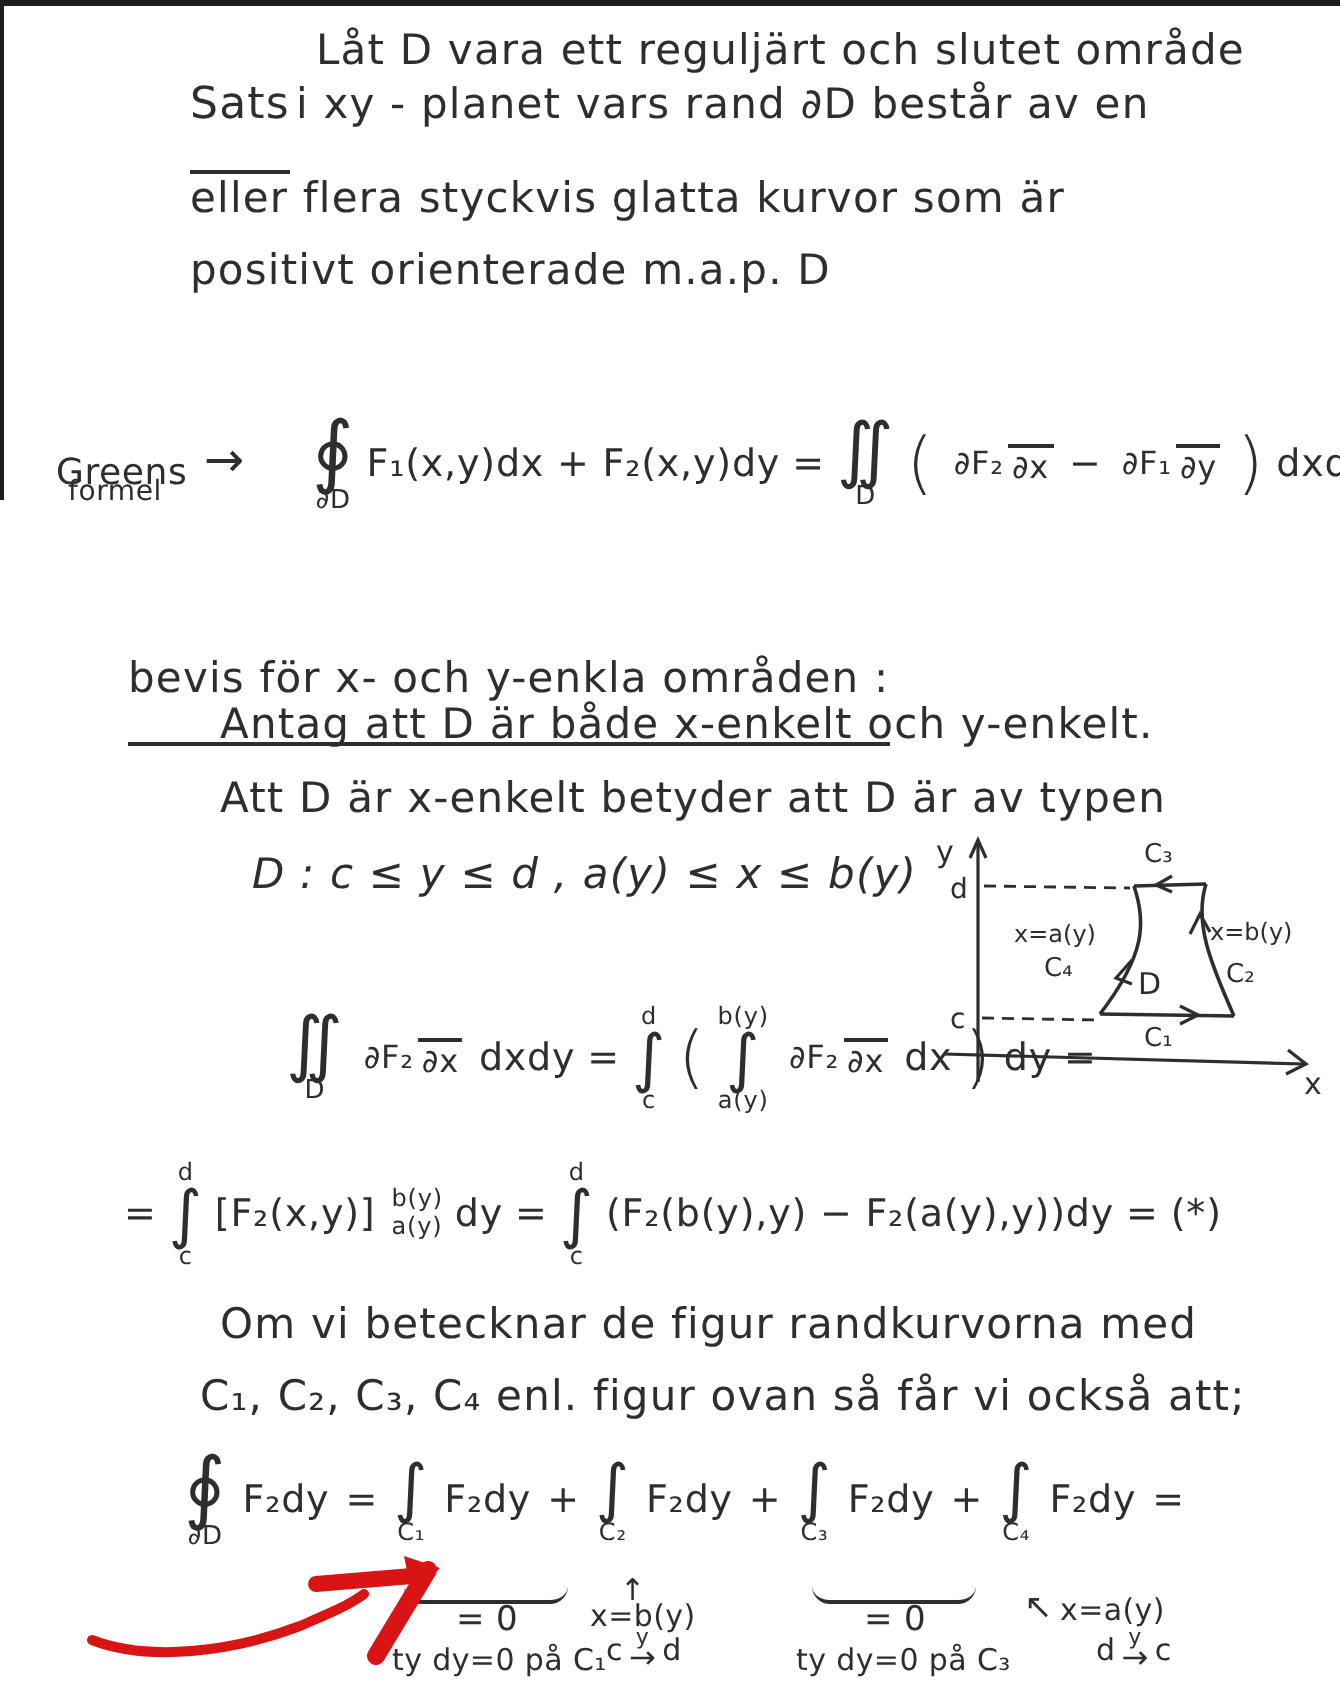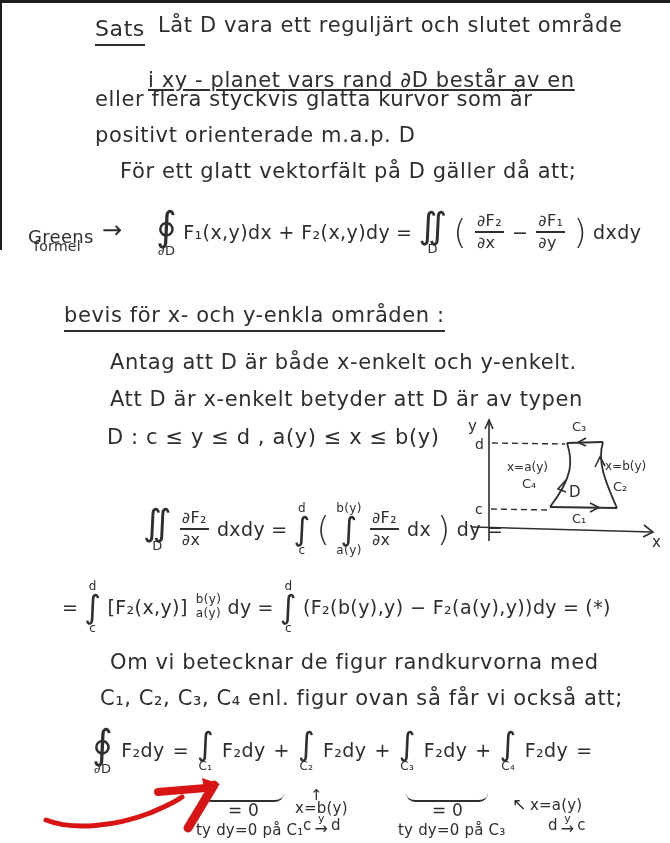--- a/index.html
+++ b/index.html
@@ -5,31 +5,31 @@
   html,body { margin:0; padding:0; background:#ffffff; }
   .page {
     position:relative; width:670px; height:843px; background:#ffffff;
     font-family:"DejaVu Sans", sans-serif; color:#2e2e2e; overflow:hidden;
   }
   .topline { position:absolute; top:0; left:0; width:670px; height:3px; background:#1d1d1d; }
   .leftline { position:absolute; top:0; left:0; width:2px; height:250px; background:#1d1d1d; }
   .hand { position:absolute; white-space:nowrap; font-size:21px; letter-spacing:0.6px; }
   .small { font-size:16px; letter-spacing:0.3px; }
   .tiny { font-size:15px; letter-spacing:0.2px; }
-  .u { border-bottom:2px solid #2e2e2e; padding-bottom:3px; }
+  .u { border-bottom:2px solid #2e2e2e; padding-bottom:20px;margin-top:24px; }
   .formula { position:absolute; display:flex; align-items:center; white-space:nowrap;
              font-size:19px; letter-spacing:0.4px; gap:6px; }
   .bigop { display:inline-flex; flex-direction:column; align-items:center; line-height:0.9; }
   .bigop .sym { font-size:40px; line-height:0.9; }
   .bigop .below { font-size:13px; margin-top:1px; }
   .intop { display:inline-flex; flex-direction:column; align-items:center; line-height:1; }
   .intop .above { font-size:12px; }
   .intop .sym { font-size:32px; line-height:0.95; }
   .intop .below { font-size:12px; }
-  .frac { display:inline-flex; flex-direction:column; line-height:1.15;
+  .frac { display:inline-flex; align-items:center; line-height:1.15;
           font-size:16px; margin:0 2px; }
   .frac .den { border-top:2px solid #2e2e2e; padding:1px 2px 0 2px; }
   .frac .num { padding:0 2px; }
   .bigparen { font-size:34px; font-weight:300; line-height:1; }
   .supsub { display:inline-flex; flex-direction:column; font-size:12px; line-height:1.15;
             justify-content:center; align-items:flex-start; margin-left:2px; }
   .ubrace { position:absolute; height:9px; border-bottom:2px solid #2e2e2e;
             border-bottom-left-radius:9px; border-bottom-right-radius:9px; }
   .yarrow { display:inline-flex; flex-direction:column; align-items:center; line-height:0.75; margin:0 3px; }
   .yarrow .top { font-size:11px; }
@@ -40,24 +40,23 @@
 </head>
 <body>
 
 <div class="page">
 
   <div class="topline"></div>
   <div class="leftline"></div>
 
   <div class="hand u" style="left:95px; top:16px; font-size:22px;">Sats</div>
   <div class="hand" style="left:158px; top:13px;">Låt D vara ett reguljärt och slutet område</div>
-  <div class="hand" style="left:148px; top:68px;text-decoration:underline;">i xy - planet vars rand ∂D består av en</div>
+  <div class="hand" style="left:148px; top:40px;">i xy - planet vars rand ∂D består av en</div>
   <div class="hand" style="left:95px;  top:87px;">eller flera styckvis glatta kurvor som är</div>
   <div class="hand" style="left:95px;  top:123px;">positivt orienterade m.a.p. D</div>
-  <div class="hand" style="left:120px; top:159px;">För ett glatt vektorfält på D gäller då att;</div>
 
   <div class="hand small" style="left:28px; top:226px; font-size:18px;">Greens</div>
   <div class="hand small" style="left:34px; top:238px; font-size:14px;">formel</div>
   <div class="hand" style="left:102px; top:216px; font-size:24px;">→</div>
 
   <div class="formula" style="left:156px; top:208px;">
     <span class="bigop">
       <span class="sym">∮</span>
       <span class="below">∂D</span>
     </span>
@@ -78,21 +77,21 @@
       <span class="den">∂y</span>
     </span>
     <span class="bigparen">)</span>
     <span>dxdy</span>
   </div>
 
   <div class="hand u" style="left:64px; top:303px;">bevis för x- och y-enkla områden :</div>
 
   <div class="hand" style="left:110px; top:350px;text-align:right;">Antag att D är både x-enkelt och y-enkelt.</div>
   <div class="hand" style="left:110px; top:387px;">Att D är x-enkelt betyder att D är av typen</div>
-  <div class="hand" style="left:107px; top:425px;">D :  c ≤ y ≤ d ,  a(y) ≤ x ≤ b(y)</div>
+  <div class="hand" style="left:126px; top:425px;font-style:italic;">D :  c ≤ y ≤ d ,  a(y) ≤ x ≤ b(y)</div>
 
   <svg style="position:absolute; left:452px; top:415px;" width="218" height="135" viewBox="0 0 218 135">
 
     <path d="M37,126 L37,6" stroke="#2e2e2e" stroke-width="1.6" fill="none"></path>
     <path d="M33,14 L37,5 L41,14" stroke="#2e2e2e" stroke-width="1.6" fill="none"></path>
     <path d="M20,112 L200,117" stroke="#2e2e2e" stroke-width="1.6" fill="none"></path>
     <path d="M192,110 L201,117 L191,122" stroke="#2e2e2e" stroke-width="1.6" fill="none"></path>
     <text x="16" y="16" font-size="15">y</text>
     <text x="200" y="132" font-size="15">x</text>
     <text x="23" y="34" font-size="14">d</text>

